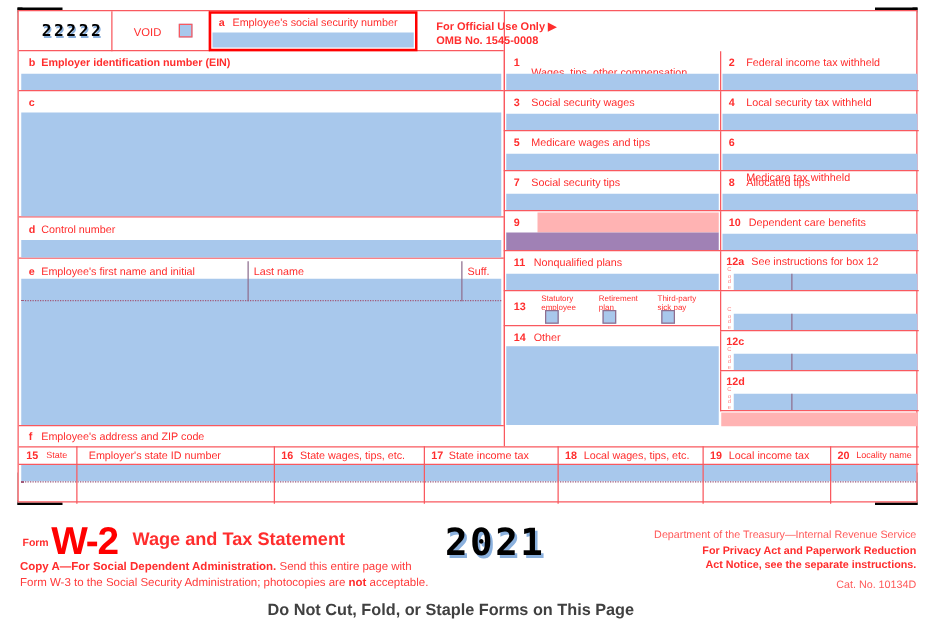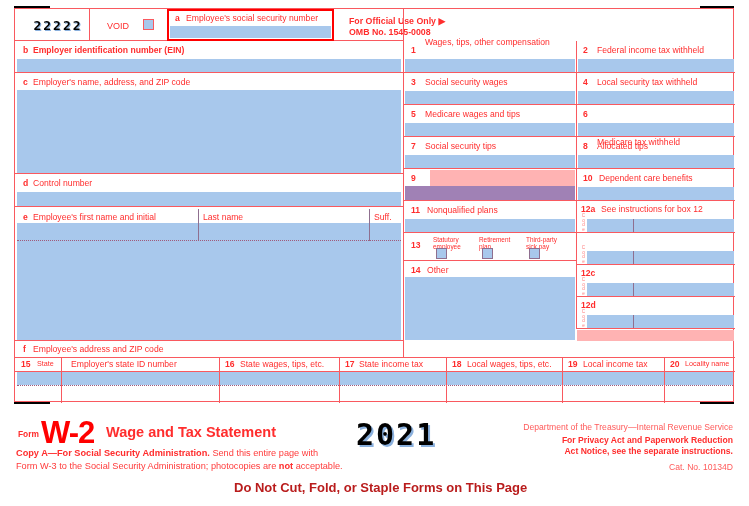--- a/index.html
+++ b/index.html
@@ -136,21 +136,21 @@
     text-shadow: 2px 2px 0 #8ab0dd;
   }
   .ftxt {
     position: absolute;
     font-size: 9.2px; color: #ff3b3b; line-height: 12px;
     white-space: nowrap;
   }
   .ftxt b { font-weight: bold; color: #ff2d2d; }
   .donot {
     position: absolute;
-    font-size: 13px; font-weight: bold; color: #b91c1c; margin-left: 20px;
+    font-size: 13px; font-weight: bold; color: #404040;
   }
   .treas {
     position: absolute; font-size: 8.6px; color: #ff5a5a;
     text-align: right; line-height: 11px; white-space: nowrap;
   }
   .treas b { font-weight: bold; color: #ff2d2d; }
   .cat {
     position: absolute; font-size: 8.6px; color: #ff5a5a;
     text-align: right; white-space: nowrap;
   }
@@ -191,21 +191,20 @@
     <div class="lbl" style="left:334px;top:7px;font-weight:bold;font-size:8.8px;">For Official Use Only ▶</div>
     <div class="lbl" style="left:334px;top:18px;font-weight:bold;font-size:8.8px;">OMB No. 1545-0008</div>
 
     <div class="cell brd-b" style="left:0;top:32px;width:388px;height:32px;"></div>
     <div class="bnum" style="left:8px;top:36px;">b</div>
     <div class="lbl" style="left:18px;top:36px;font-weight:bold;">Employer identification number (EIN)</div>
     <div class="fill" style="left:2px;top:50px;width:384px;height:13px;"></div>
 
     <div class="cell brd-b" style="left:0;top:64px;width:388px;height:101px;"></div>
     <div class="bnum" style="left:8px;top:68px;">c</div>
-    <div class="lbl" style="left:18px;top:68px;">Employer's name, address, and ZIP code</div>
     <div class="fill" style="left:2px;top:81px;width:384px;height:83px;"></div>
 
     <div class="cell brd-b" style="left:0;top:165px;width:388px;height:33px;"></div>
     <div class="bnum" style="left:8px;top:169px;">d</div>
     <div class="lbl" style="left:18px;top:169px;">Control number</div>
     <div class="fill" style="left:2px;top:183px;width:384px;height:14px;"></div>
 
     <div class="cell brd-b" style="left:0;top:198px;width:388px;height:134px;"></div>
     <div class="bnum" style="left:8px;top:203px;">e</div>
     <div class="lbl" style="left:18px;top:203px;">Employee's first name and initial</div>
@@ -218,21 +217,21 @@
     <div class="dotted-h" style="left:2px;top:231px;width:384px;"></div>
 
     <div class="cell" style="left:0;top:332px;width:388px;height:16px;"></div>
     <div class="bnum" style="left:8px;top:335px;">f</div>
     <div class="lbl" style="left:18px;top:335px;">Employee's address and ZIP code</div>
 
     <div class="cell brd-l" style="left:388px;top:0;width:0;height:348px;"></div>
 
     <div class="cell brd-b brd-l" style="left:388px;top:32px;width:173px;height:32px;"></div>
     <div class="bnum" style="left:396px;top:36px;">1</div>
-    <div class="lbl" style="left:410px;top:28px;">Wages, tips, other compensation</div>
+    <div class="lbl" style="left:410px;top:44px;">Wages, tips, other compensation</div>
     <div class="fill" style="left:390px;top:50px;width:170px;height:13px;"></div>
 
     <div class="cell brd-b brd-l" style="left:561px;top:32px;width:159px;height:32px;"></div>
     <div class="bnum" style="left:568px;top:36px;">2</div>
     <div class="lbl" style="left:582px;top:36px;">Federal income tax withheld</div>
     <div class="fill" style="left:563px;top:50px;width:156px;height:13px;"></div>
 
     <div class="cell brd-b brd-l" style="left:388px;top:64px;width:173px;height:32px;"></div>
     <div class="bnum" style="left:396px;top:68px;">3</div>
     <div class="lbl" style="left:410px;top:68px;">Social security wages</div>
@@ -387,21 +386,21 @@
 
   <div class="footer">
 
     <div class="form-word" style="left:18px;top:27px;">Form</div>
     <div class="w2" style="left:41px;top:13px;">W-2</div>
     <div class="w2-title" style="left:106px;top:22px;">Wage and Tax Statement</div>
 
     <div class="year" style="left:356px;top:15px;">2021</div>
 
     <div class="ftxt" style="left:16px;top:45px;">
-      <b>Copy A—For Social Security Administration.</b><span> Send this entire page with</span>
+      <b>Copy A—For Social Dependent Administration.</b><span> Send this entire page with</span>
     </div>
     <div class="ftxt" style="left:16px;top:58px;">
       <span>Form W-3 to the Social Security Administration; photocopies are </span><b>not</b><span> acceptable.</span>
     </div>
 
     <div class="donot" style="left:214px;top:78px;">Do Not Cut, Fold, or Staple Forms on This Page</div>
 
     <div class="treas" style="left:415px;top:33px;width:318px;"><b>For Privacy Act and Paperwork Reduction</b></div>
     <div class="treas" style="left:415px;top:20px;width:318px;">Department of the Treasury—Internal Revenue Service</div>
     <div class="treas" style="left:415px;top:44px;width:318px;"><b>Act Notice, see the separate instructions.</b></div>

